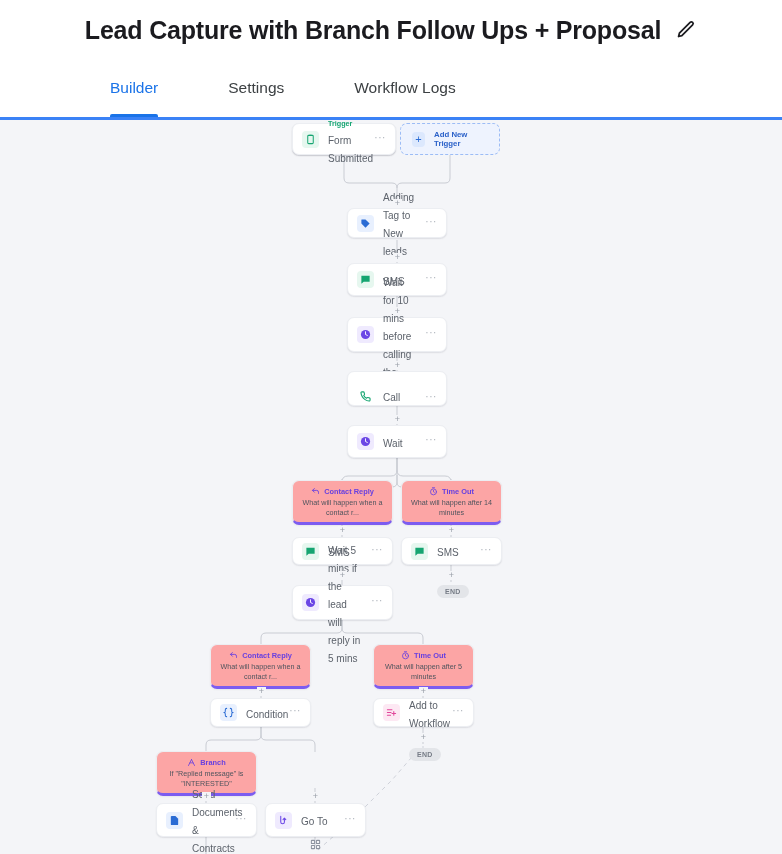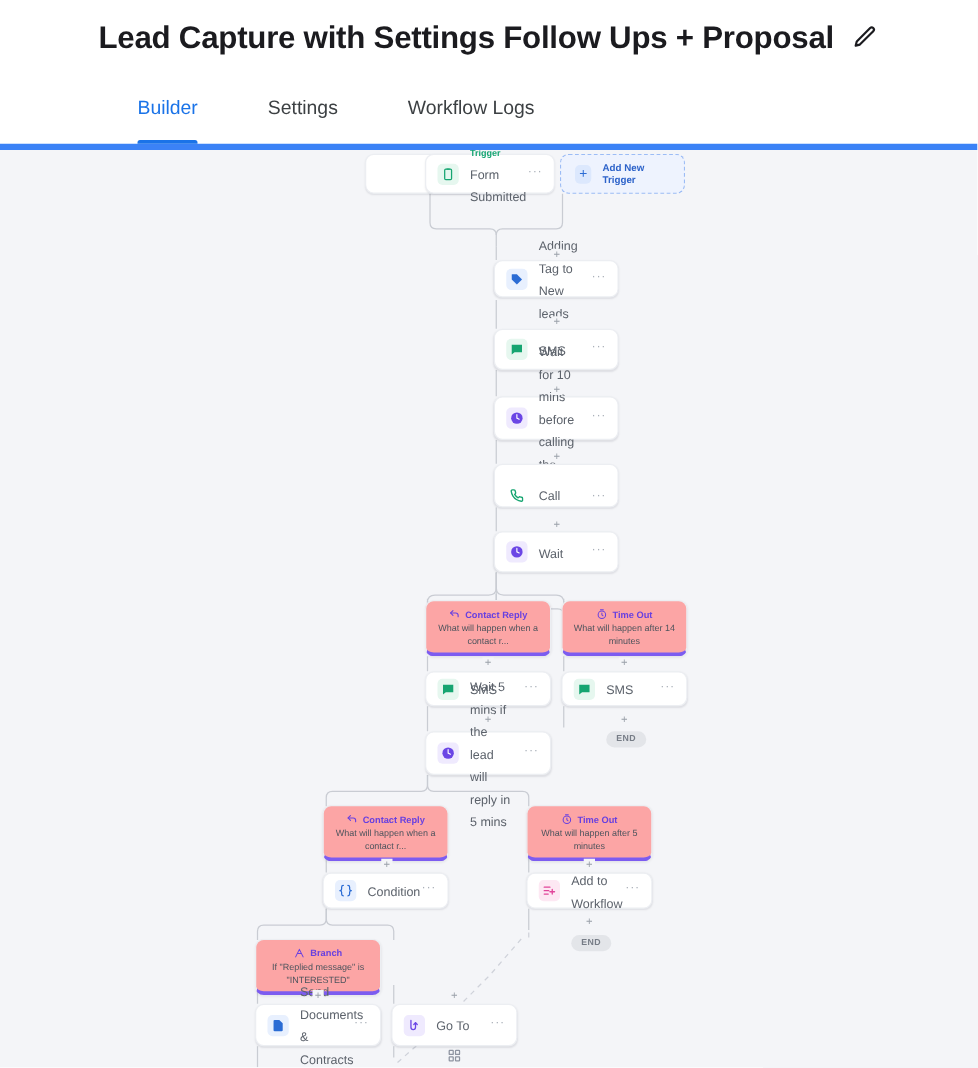--- a/index.html
+++ b/index.html
@@ -25,25 +25,25 @@
     font-weight: 600;
     color: #1b1b1f;
     letter-spacing: -0.2px;
   }
   .edit-icon { width: 22px; height: 22px; cursor: pointer; display:block; }
 
   
   .tabbar {
     height: 60px;
     background: #ffffff;
-    border-bottom: 5px solid #3b82f6;
+    border-bottom: 3px solid #3b82f6;
     display: flex;
     align-items: stretch;
     padding-left: 110px;
-    gap: 56px;
+    gap: 70px;
   }
   .tab {
     display: flex; align-items: center;
     font-size: 15.5px;
     color: #3c4043;
     cursor: pointer;
     position: relative;
     padding-bottom: 2px;
   }
   .tab.active { color: #1a73e8; font-weight: 500; }
@@ -53,21 +53,21 @@
     height: 3px; background: #1a73e8; border-radius: 2px 2px 0 0;
   }
 
   
   .canvas {
     position: relative;
     height: 734px;
     background: #f4f5f8;
     overflow: hidden;
   }
-  .layer { position: absolute; inset: 0; margin-left: 48px; }
+  .layer { position: absolute; inset: 0; }
   svg.wires { position: absolute; inset: 0; width: 782px; height: 734px; }
 
   
   .node {
     position: absolute;
     background: #ffffff;
     border: 1px solid #eceef2;
     border-radius: 7px;
     box-shadow: 0 1px 2px rgba(16,24,40,.06), 0 1px 1px rgba(16,24,40,.04);
     display: flex;
@@ -168,21 +168,21 @@
     position: absolute;
     width: 11px; height: 11px;
     color: #8d93a0;
   }
   .gotoanchor svg { width: 11px; height: 11px; display:block; }
 </style>
 </head>
 <body>
 
 <div class="header">
-  <div class="wf-title">Lead Capture with Settings Follow Ups + Proposal</div>
+  <div class="wf-title">Lead Capture with Branch Follow Ups + Proposal</div>
   <span class="edit-icon">
     <svg viewBox="0 0 24 24" fill="none" stroke="#1b1b1f" stroke-width="1.9" stroke-linecap="round" stroke-linejoin="round">
       <path d="M16.5 3.8a1.9 1.9 0 0 1 2.7 2.7L7.5 18.2l-3.6.9.9-3.6z"></path>
     </svg>
   </span>
 </div>
 
 <div class="tabbar">
   <div class="tab active">Builder</div>
   <div class="tab">Settings</div>

